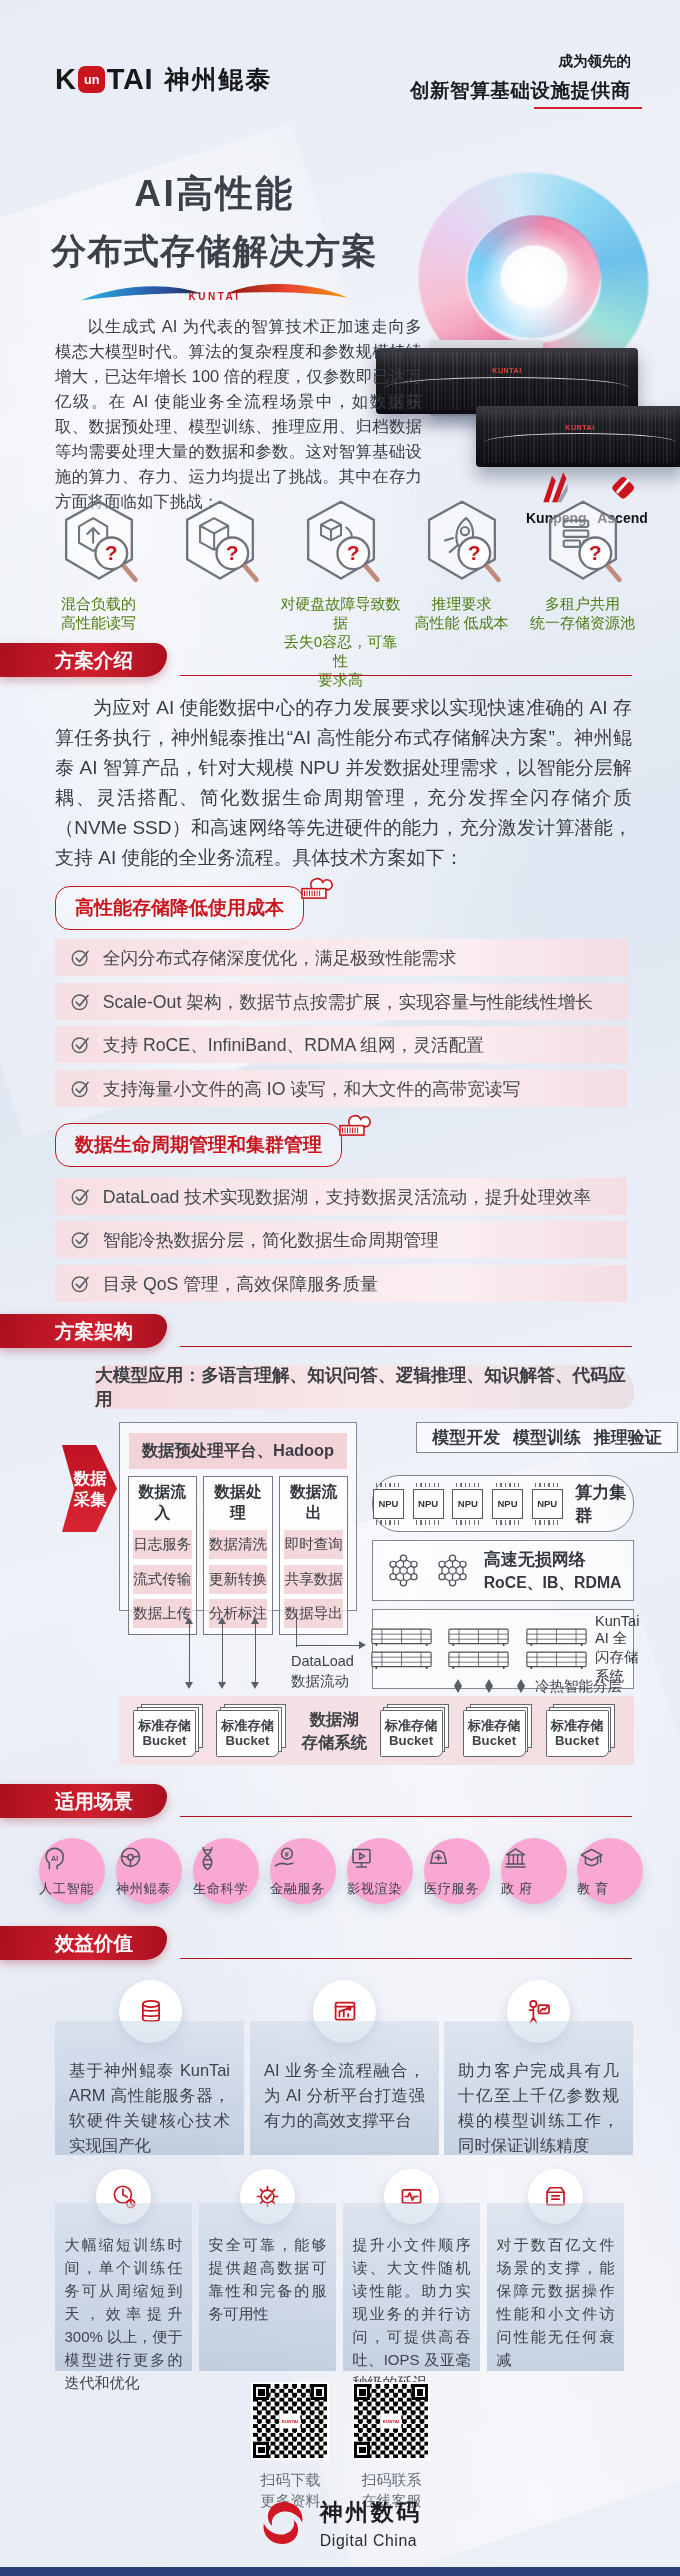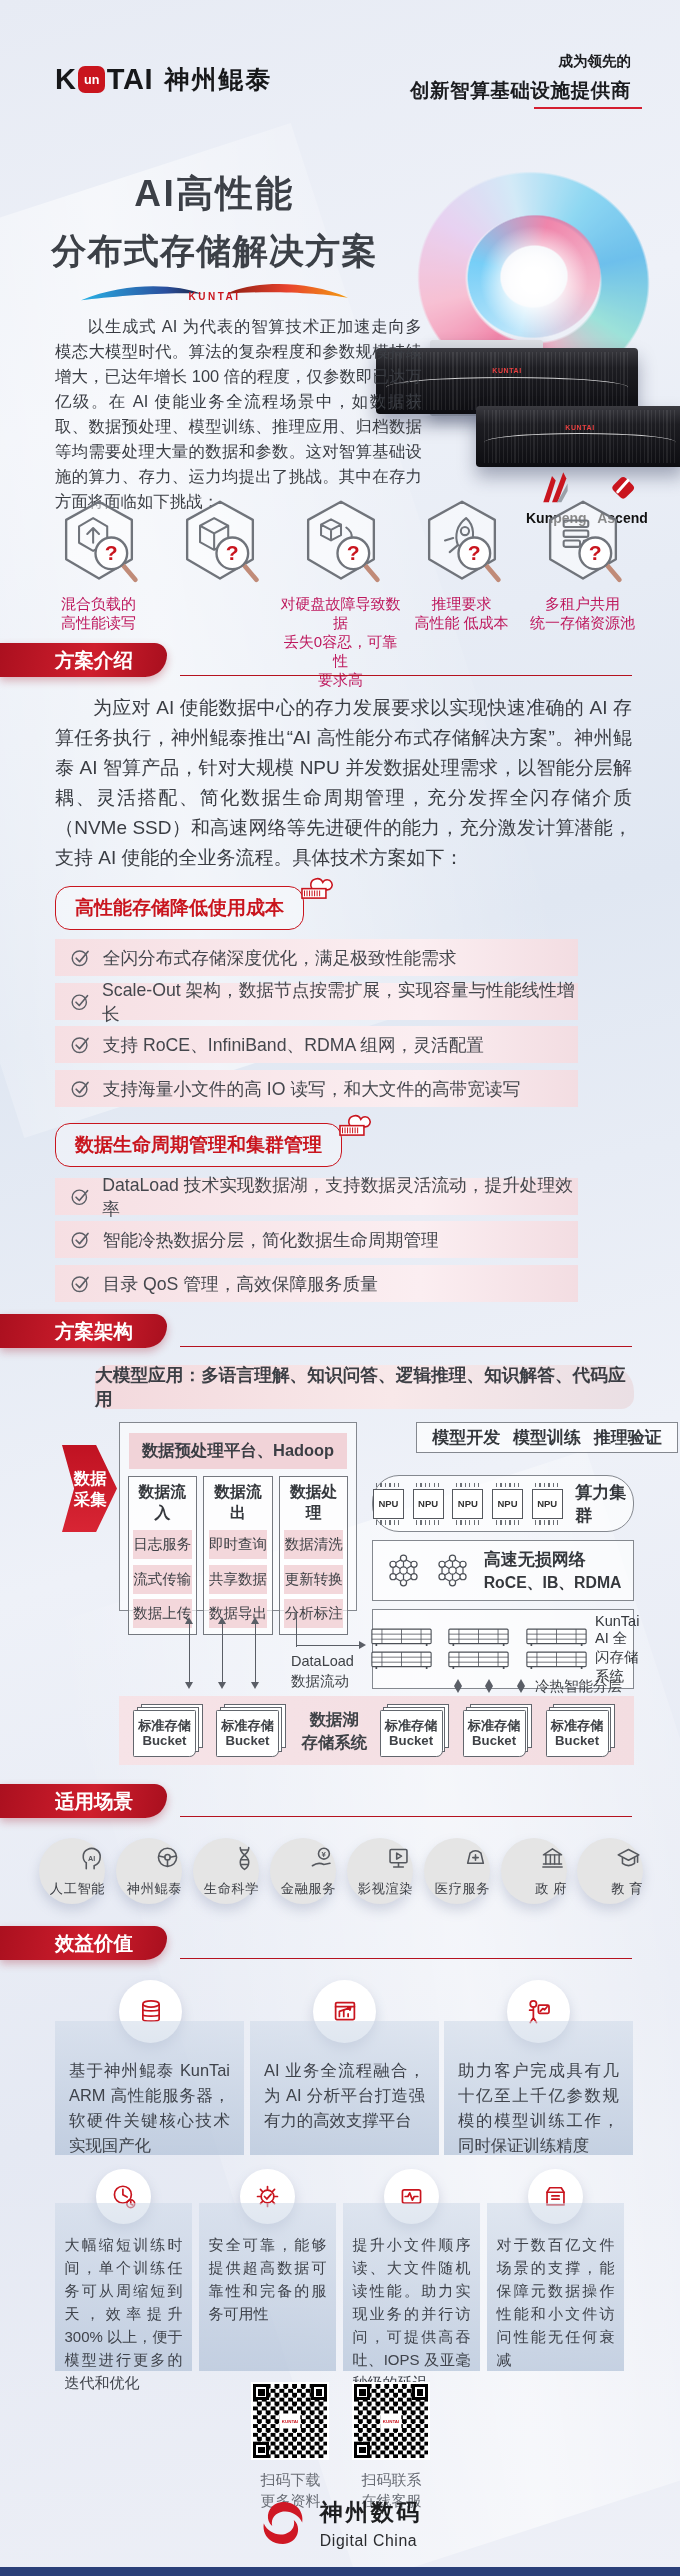--- a/index.html
+++ b/index.html
@@ -48,33 +48,33 @@
           border-top:1.3px solid rgba(255,255,255,.8);border-radius:50%;}
   .server .sbrand{position:absolute;top:34%;left:50%;transform:translate(-50%,-50%);
           color:#e84040;font-size:7px;font-weight:bold;letter-spacing:0.6px;}
   .partner{position:absolute;text-align:center;color:#111;}
   .partner .pname{font-size:14px;font-weight:bold;margin-top:3.8px;}
   
   .p1{left:55px;top:314px;width:367px;font-size:16.4px;line-height:25px;text-align:justify;text-indent:2em;color:#3a3d43;}
   .p2{left:55px;top:693px;width:577px;font-size:19px;line-height:30px;text-align:justify;text-indent:2em;color:#3a3d43;}
   
   .ch-col{top:497px;width:121px;text-align:center;}
-  .ch-cap{margin-top:8.8px;font-size:15px;line-height:19px;color:#be185d;font-weight:500;}
+  .ch-cap{margin-top:8.8px;font-size:15px;line-height:19px;color:#4d7c0f;font-weight:500;}
   
   .ribbon{left:0;width:167px;height:34px;border-radius:0 16.4px 29px 0;
           background:linear-gradient(100deg,#ab101f,#cf1e2d 55%,#a80f1e);
           color:#fff;font-size:19.5px;font-weight:bold;display:flex;align-items:center;padding-left:55px;box-sizing:border-box;
           box-shadow:0 3.8px 8.8px rgba(160,20,35,.3);}
   .rline{left:180px;width:452px;height:1.3px;background:#b5121f;}
   
   .bubble{height:42px;border:1.9px solid #c9151e;border-radius:15px;display:flex;align-items:center;
           padding:0 19px;font-size:19px;font-weight:bold;color:#c9151e;background:rgba(255,255,255,.35);}
   .bubble .cloudbox{position:absolute;right:-37px;top:-16.4px;}
   
-  .strip{left:55px;width:523px;height:37px;display:flex;align-items:center;gap:11.3px;padding-left:15px;box-sizing:border-box;
+  .strip{left:55px;width:572px;height:37px;display:flex;align-items:center;gap:11.3px;padding-left:15px;box-sizing:border-box;
          background:linear-gradient(90deg,#f6dfe3,#fbeef1 70%,#f3dde2);}
   .strip .stxt{font-size:17.7px;color:#44474d;}
   
   .appbar{left:95px;top:1365px;width:539px;height:44px;border-radius:12.6px 26.5px 12.6px 12.6px;
           background:linear-gradient(90deg,#f3d9dd,#f8e8e9 55%,#eadfe4);
           display:flex;align-items:center;justify-content:center;font-size:17.7px;font-weight:bold;color:#3b3e44;}
   .collect{left:62px;top:1445px;width:55px;height:87px;background:linear-gradient(180deg,#c01222,#d82534);
            clip-path:polygon(0 0,62% 0,100% 50%,62% 100%,0 100%,22% 50%);
            color:#fff;font-size:16.4px;font-weight:bold;display:flex;flex-direction:column;
            align-items:center;justify-content:center;line-height:21px;padding-left:1.3px;box-sizing:border-box;}
@@ -111,22 +111,22 @@
         display:flex;align-items:center;gap:10px;padding:0 14px;box-sizing:border-box;}
   .bucket{position:relative;width:73px;height:54px;flex:0 0 auto;}
   .bucket i{position:absolute;border:1.3px solid #62666d;background:#fff;box-sizing:border-box;}
   .bk1{left:7.6px;top:0;width:62px;height:44px;}
   .bk2{left:3.8px;top:3.2px;width:62px;height:45px;}
   .b-face{position:absolute;left:0;top:6.3px;width:63px;height:47px;border:1.3px solid #62666d;background:#fff;box-sizing:border-box;
           border-radius:1.3px 1.3px 6.3px 1.3px;display:flex;flex-direction:column;align-items:center;justify-content:center;
           font-size:13.2px;font-weight:bold;color:#3f4247;line-height:15.8px;}
   .lake{flex:0 0 auto;text-align:center;font-size:16.4px;font-weight:bold;color:#3f4247;line-height:23px;margin:0 2.5px;}
   
-  .scene{top:1838px;width:66px;height:66px;border-radius:50%;background:#e5e5e5;box-shadow:0 6.3px 11.3px rgba(120,130,160,.28);
-         display:flex;flex-direction:column;align-items:flex-end;justify-content:center;gap:7px;}
+  .scene{top:1838px;width:66px;height:66px;border-radius:50%;background:#f9a8d4;box-shadow:0 6.3px 11.3px rgba(120,130,160,.28);
+         display:flex;flex-direction:column;align-items:flex-start;justify-content:center;gap:7px;}
   .scene .slabel{font-size:13.2px;color:#3c3f45;font-weight:500;letter-spacing:0.6px;}
   
   .bcirc{border-radius:50%;background:#fff;box-shadow:0 6.3px 11.3px rgba(120,130,160,.30);
          display:flex;align-items:center;justify-content:center;}
   .bcard{background:linear-gradient(180deg,rgba(206,217,232,.55),rgba(178,194,216,.7));color:#3f434b;
          text-align:justify;box-sizing:border-box;}
   .r1card{top:2021px;width:189px;height:134px;padding:37px 14px 0;font-size:16.4px;line-height:25px;}
   .r2card{top:2203px;width:137px;height:168px;padding:30px 9.5px 0;font-size:15px;line-height:23px;}
   
   .qr{top:2384px;width:74px;height:74px;position:absolute;background:
@@ -403,30 +403,30 @@
   <div class="lbox abs">
     <div class="lb-head">数据预处理平台、Hadoop</div>
     <div class="lb-cols">
       <div class="col">
         <div class="col-title">数据流入</div>
         <div class="chip">日志服务</div>
         <div class="chip">流式传输</div>
         <div class="chip">数据上传</div>
       </div>
       <div class="col">
+        <div class="col-title">数据处理</div>
+        <div class="chip">数据清洗</div>
+        <div class="chip">更新转换</div>
+        <div class="chip">分析标注</div>
+      </div>
+      <div class="col">
         <div class="col-title">数据流出</div>
         <div class="chip">即时查询</div>
         <div class="chip">共享数据</div>
         <div class="chip">数据导出</div>
-      </div>
-      <div class="col">
-        <div class="col-title">数据处理</div>
-        <div class="chip">数据清洗</div>
-        <div class="chip">更新转换</div>
-        <div class="chip">分析标注</div>
       </div>
     </div>
   </div>
 
   <div class="rbox modelbox abs">
     <span class="mlabel">模型开发</span>
     <span class="mlabel">模型训练</span>
     <span class="mlabel">推理验证</span>
   </div>
   <div class="rbox npubox abs">

